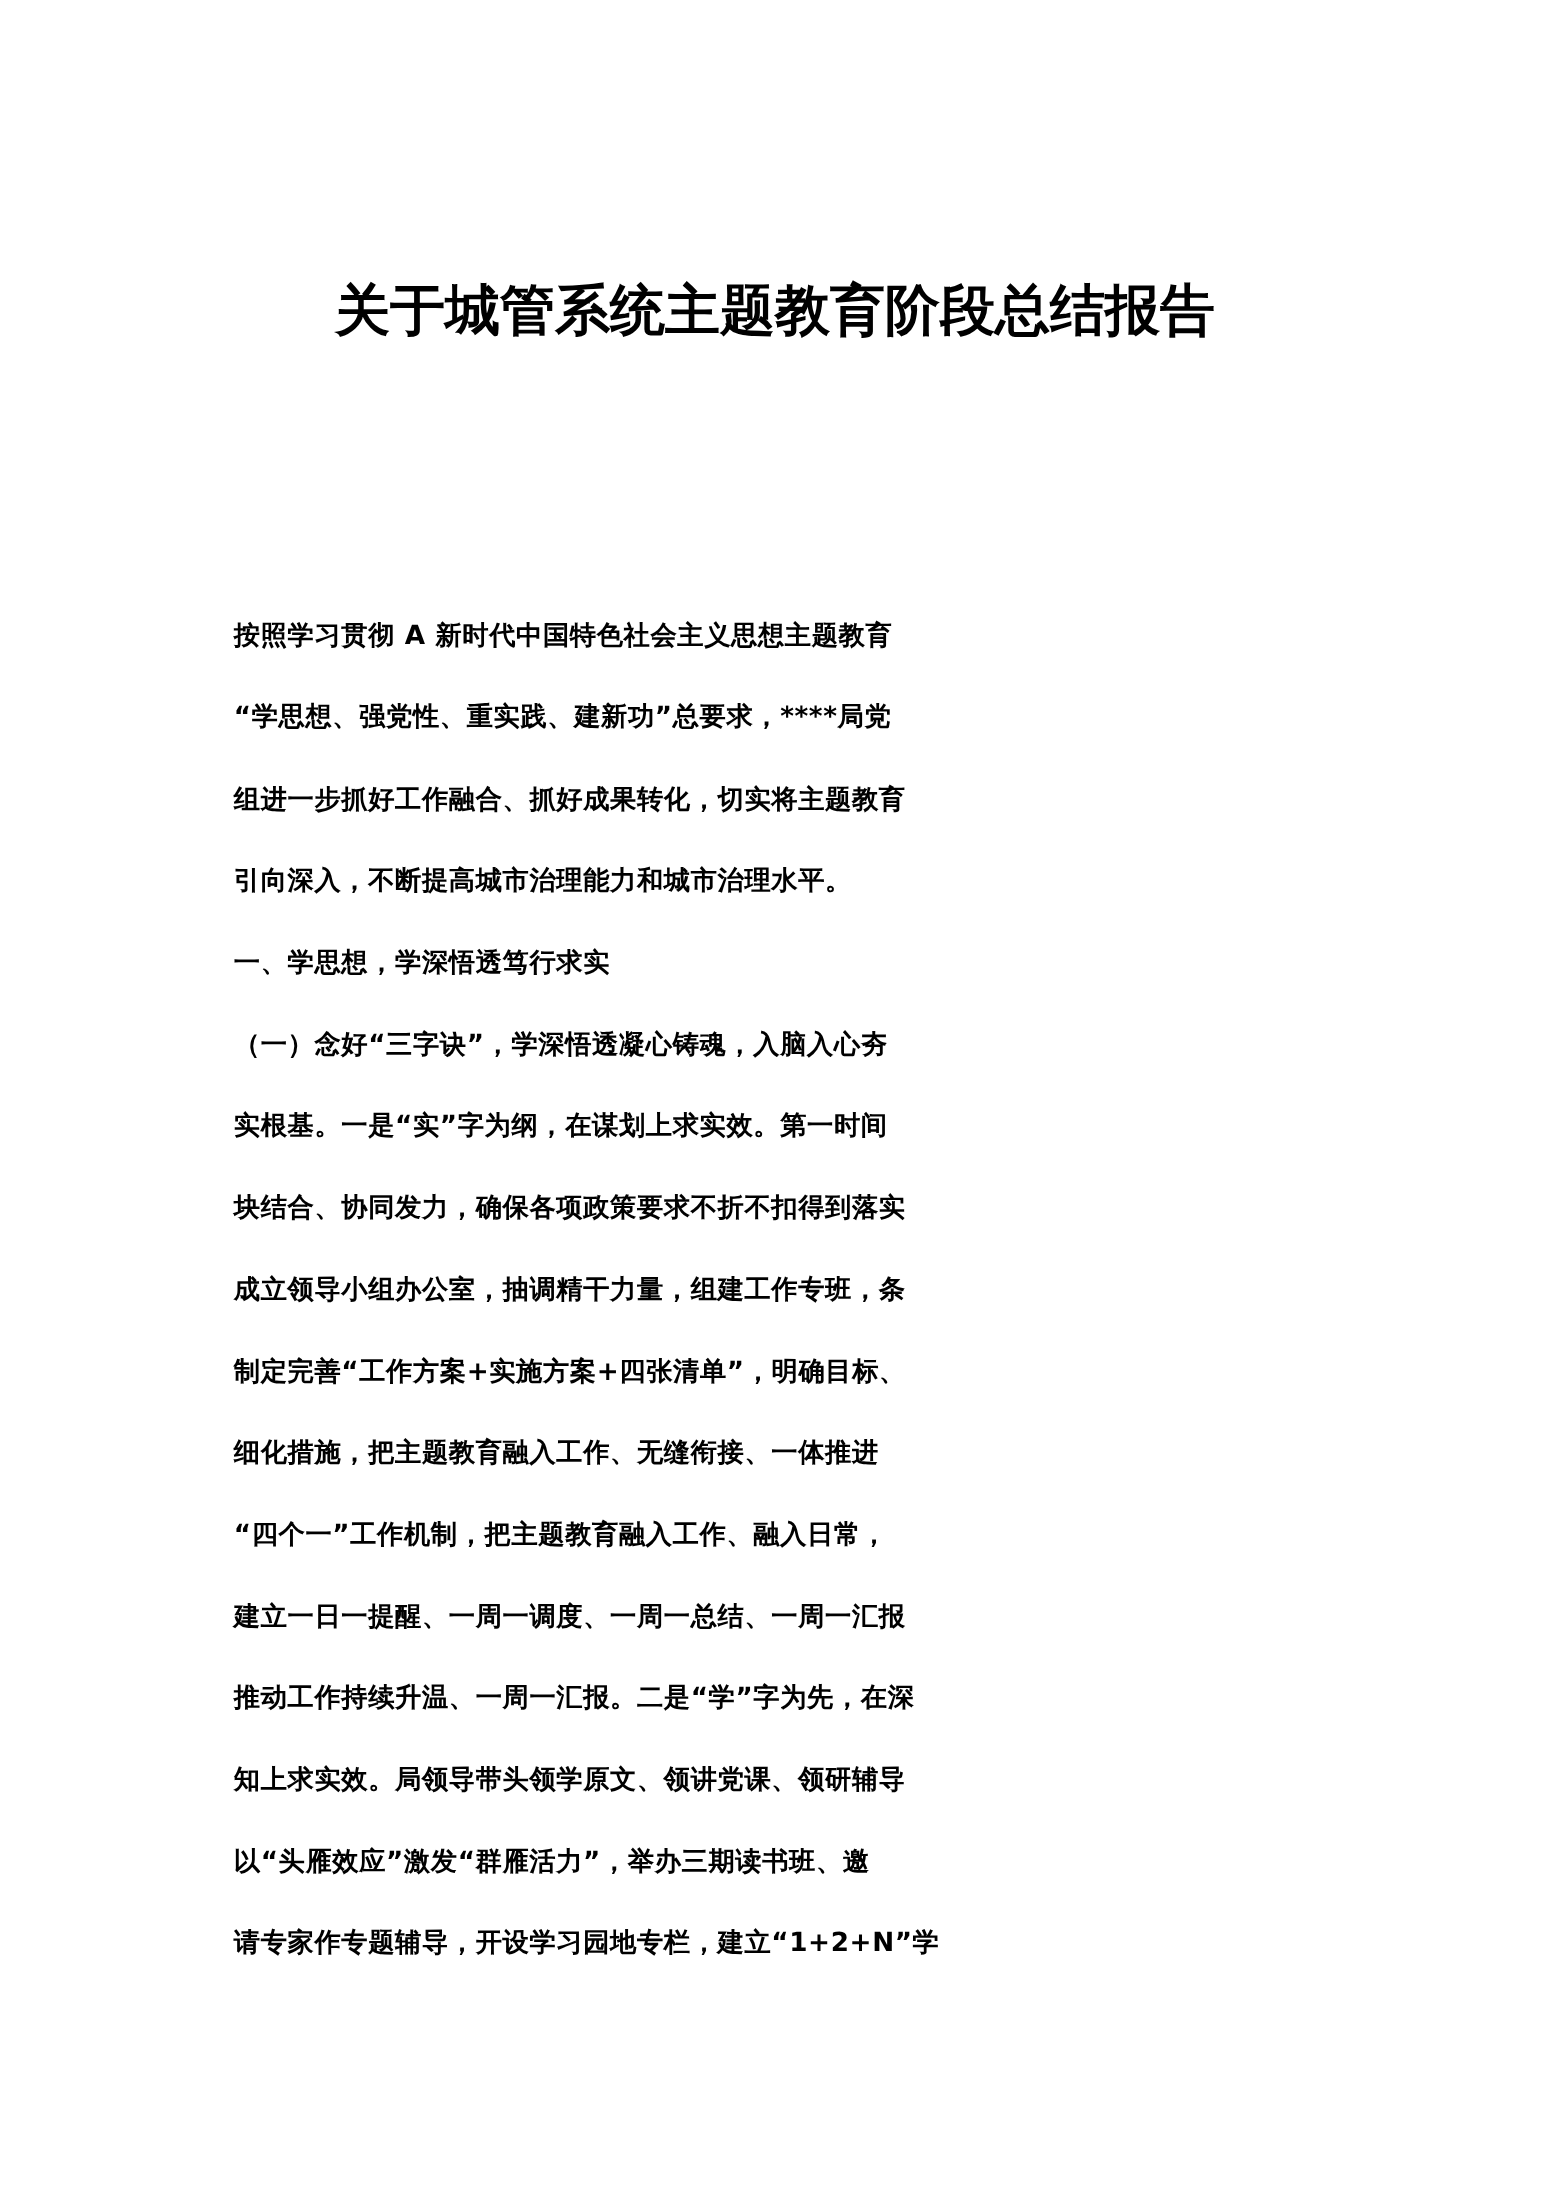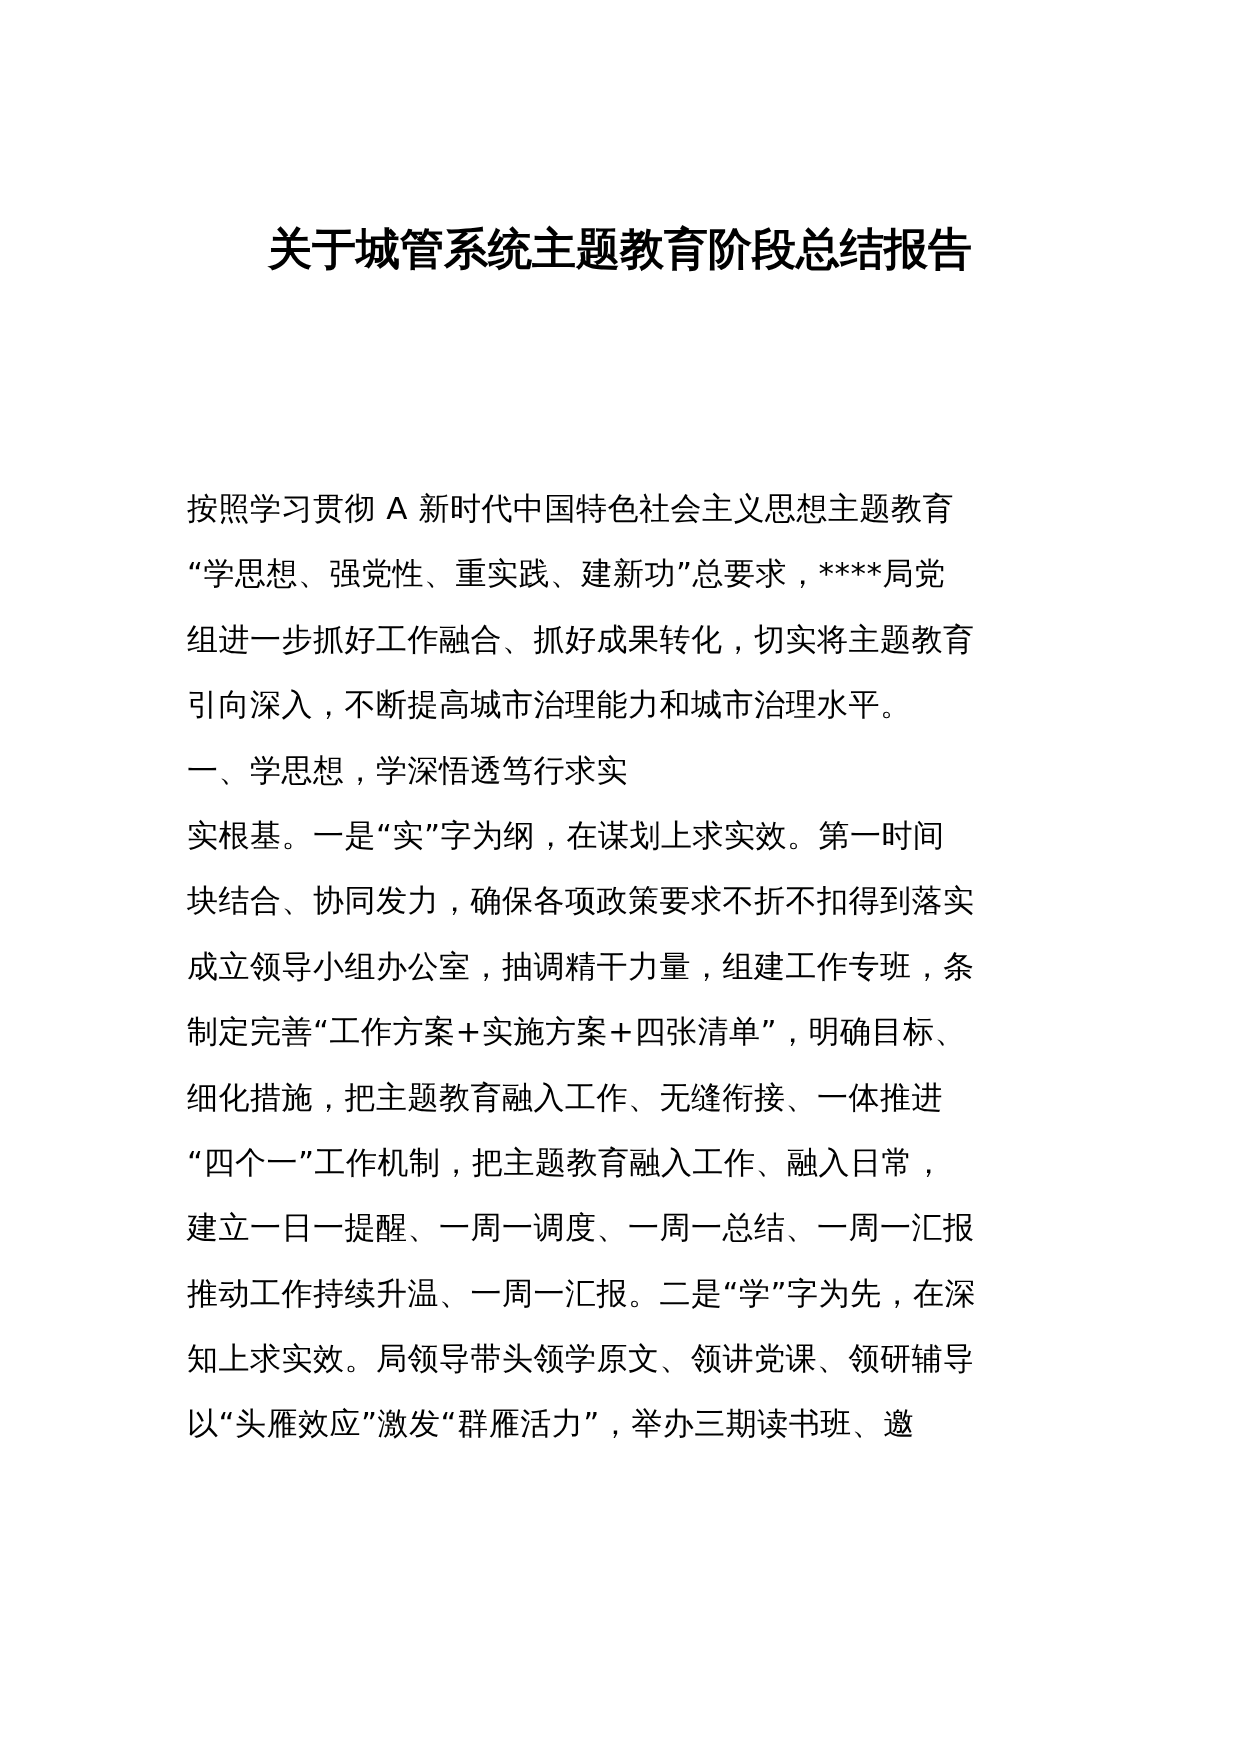--- a/index.html
+++ b/index.html
@@ -38,41 +38,44 @@
     }
     .body-lines {
       position: absolute;
       left: 187px;
       top: 455px;
       width: 880px;
     }
     .line {
       height: 65.4px;
       line-height: 65.4px;
-      font-size: 31px;
+      font-size: 21px;
       white-space: nowrap;
       letter-spacing: 0.5px;
+      font-weight: bold;
     }
   </style>
 </head>
 <body>
 
 <div class="page">
   <div class="title">关于城管系统主题教育阶段总结报告</div>
 
   <div class="body-lines">
     <div class="line">按照学习贯彻 A 新时代中国特色社会主义思想主题教育</div>
     <div class="line">“学思想、强党性、重实践、建新功”总要求，****局党</div>
     <div class="line">组进一步抓好工作融合、抓好成果转化，切实将主题教育</div>
     <div class="line">引向深入，不断提高城市治理能力和城市治理水平。</div>
     <div class="line">一、学思想，学深悟透笃行求实</div>
+    <div class="line">（一）念好“三字诀”，学深悟透凝心铸魂，入脑入心夯</div>
     <div class="line">实根基。一是“实”字为纲，在谋划上求实效。第一时间</div>
     <div class="line">块结合、协同发力，确保各项政策要求不折不扣得到落实</div>
     <div class="line">成立领导小组办公室，抽调精干力量，组建工作专班，条</div>
     <div class="line">制定完善“工作方案+实施方案+四张清单”，明确目标、</div>
     <div class="line">细化措施，把主题教育融入工作、无缝衔接、一体推进</div>
     <div class="line">“四个一”工作机制，把主题教育融入工作、融入日常，</div>
     <div class="line">建立一日一提醒、一周一调度、一周一总结、一周一汇报</div>
     <div class="line">推动工作持续升温、一周一汇报。二是“学”字为先，在深</div>
     <div class="line">知上求实效。局领导带头领学原文、领讲党课、领研辅导</div>
     <div class="line">以“头雁效应”激发“群雁活力”，举办三期读书班、邀</div>
+    <div class="line">请专家作专题辅导，开设学习园地专栏，建立“1+2+N”学</div>
   </div>
 </div>
 
 </body></html>

